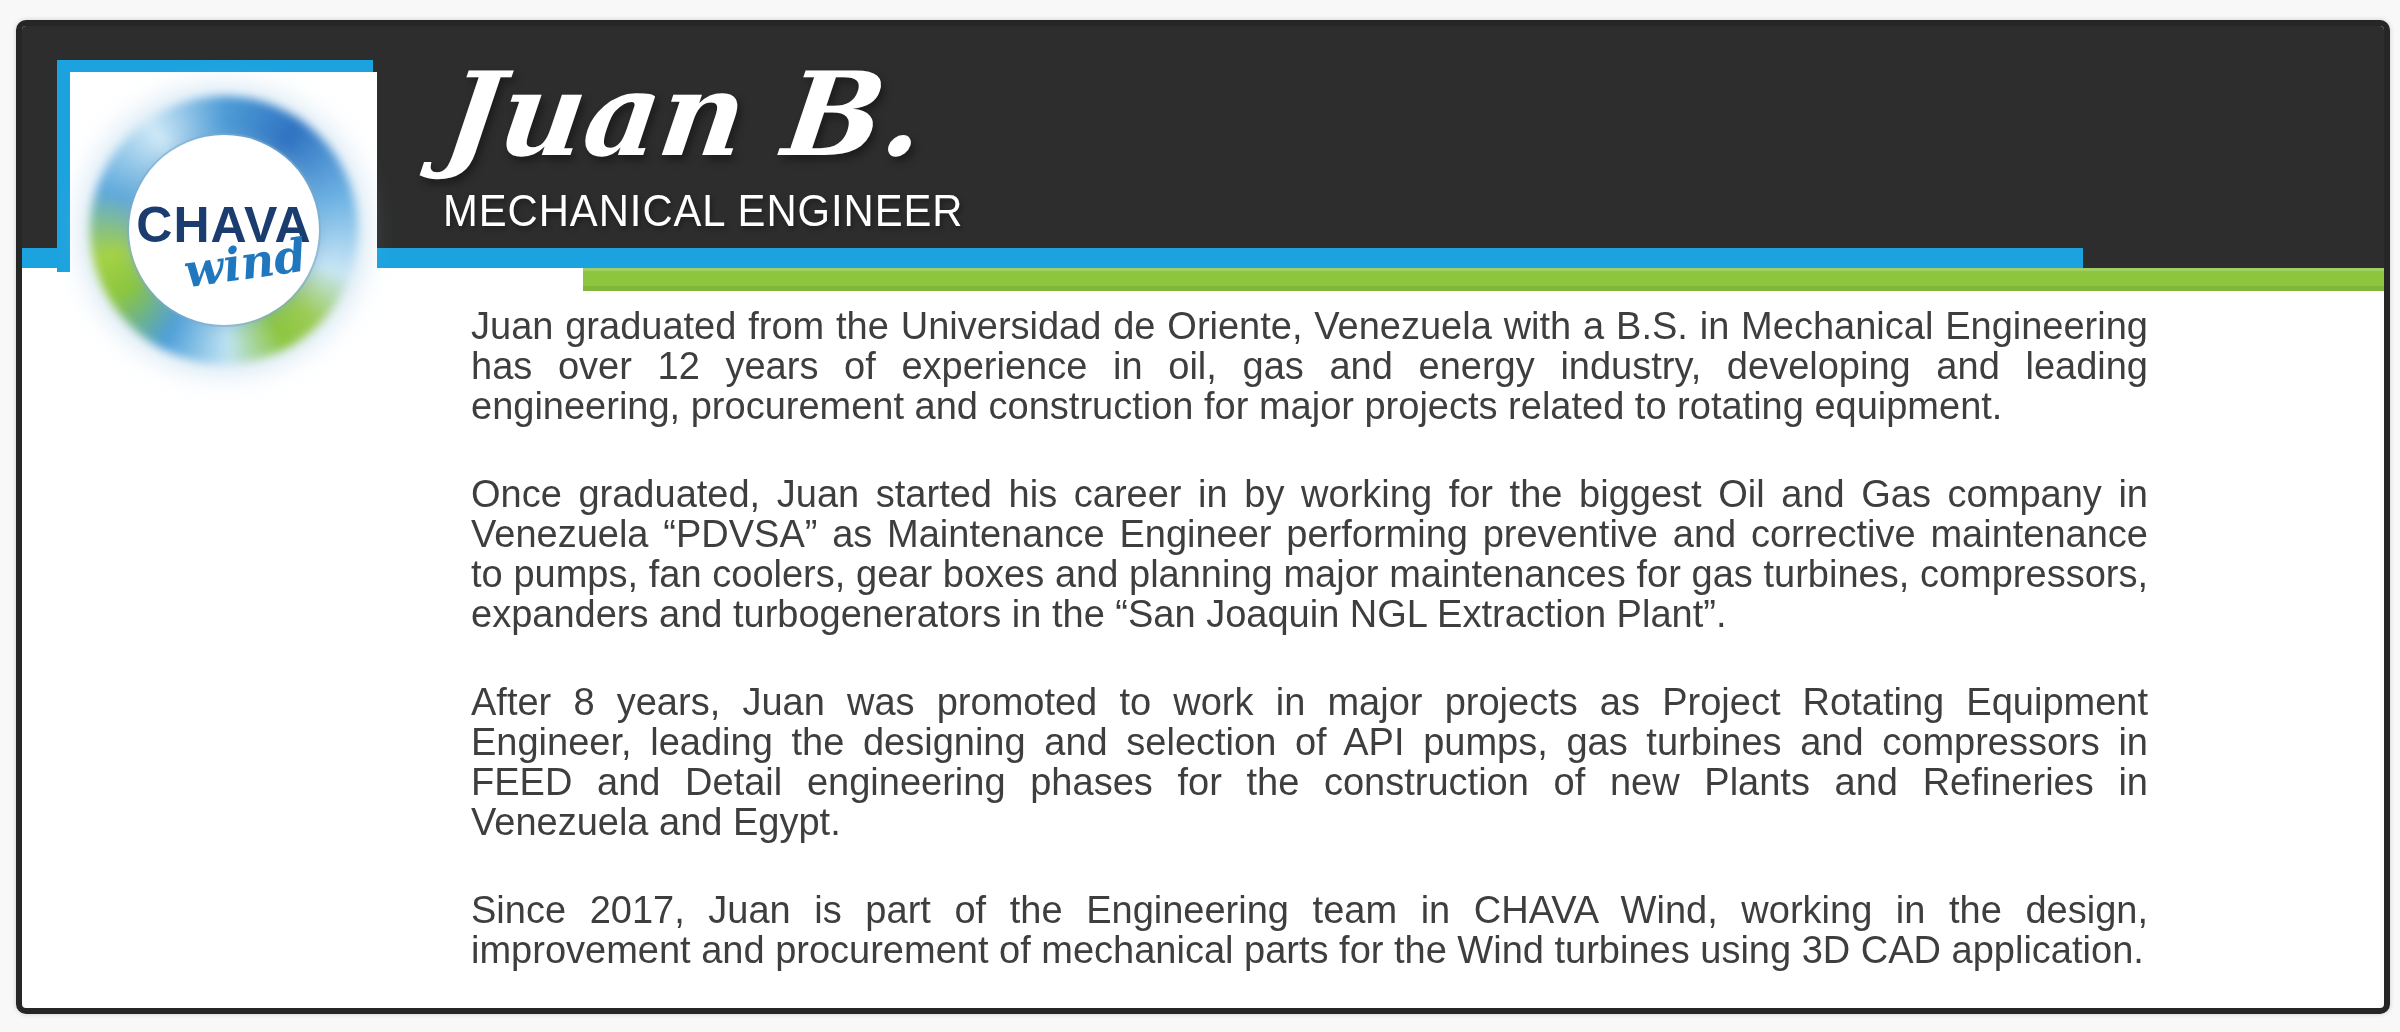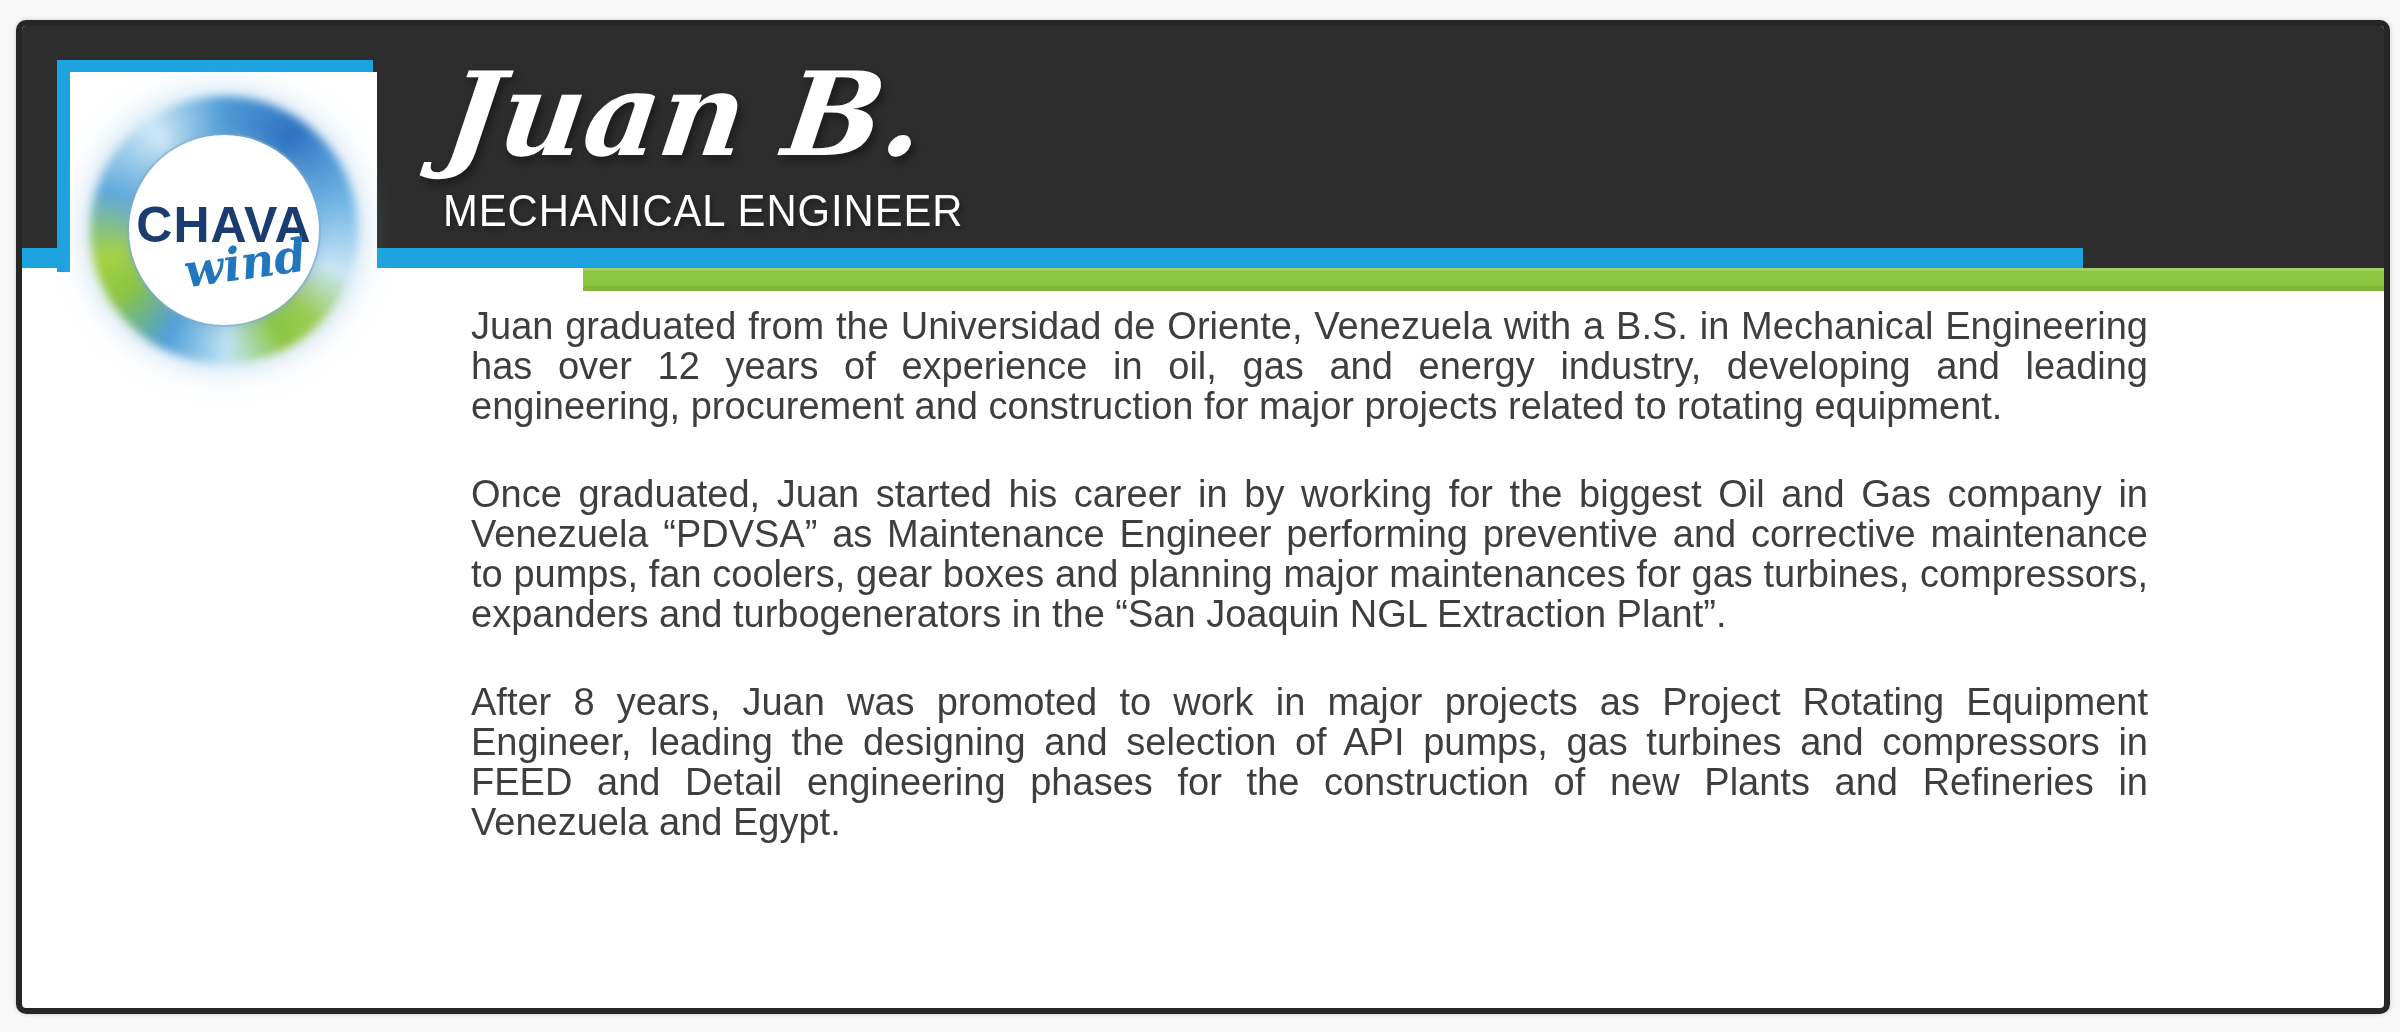--- a/index.html
+++ b/index.html
@@ -129,16 +129,17 @@
       <div class="logo-sub">wind</div>
     </div>
 
     <div class="person-name">Juan B.</div>
     <div class="person-role">MECHANICAL ENGINEER</div>
 
     <div class="bio">
       <p>Juan graduated from the Universidad de Oriente, Venezuela with a B.S. in Mechanical Engineering has over 12 years of experience in oil, gas and energy industry, developing and leading engineering, procurement and construction for major projects related to rotating equipment.</p>
       <p>Once graduated, Juan started his career in by working for the biggest Oil and Gas company in Venezuela “PDVSA” as Maintenance Engineer performing preventive and corrective maintenance to pumps, fan coolers, gear boxes and planning major maintenances for gas turbines, compressors, expanders and turbogenerators in the “San Joaquin NGL Extraction Plant”.</p>
       <p>After 8 years, Juan was promoted to work in major projects as Project Rotating Equipment Engineer, leading the designing and selection of API pumps, gas turbines and compressors in FEED and Detail engineering phases for the construction of new Plants and Refineries in Venezuela and Egypt.</p>
+      <p>Since 2017, Juan is part of the Engineering team in CHAVA Wind, working in the design, improvement and procurement of mechanical parts for the Wind turbines using 3D CAD application.</p>
     </div>
 
   </div>
 </div>
 
 </body></html>

